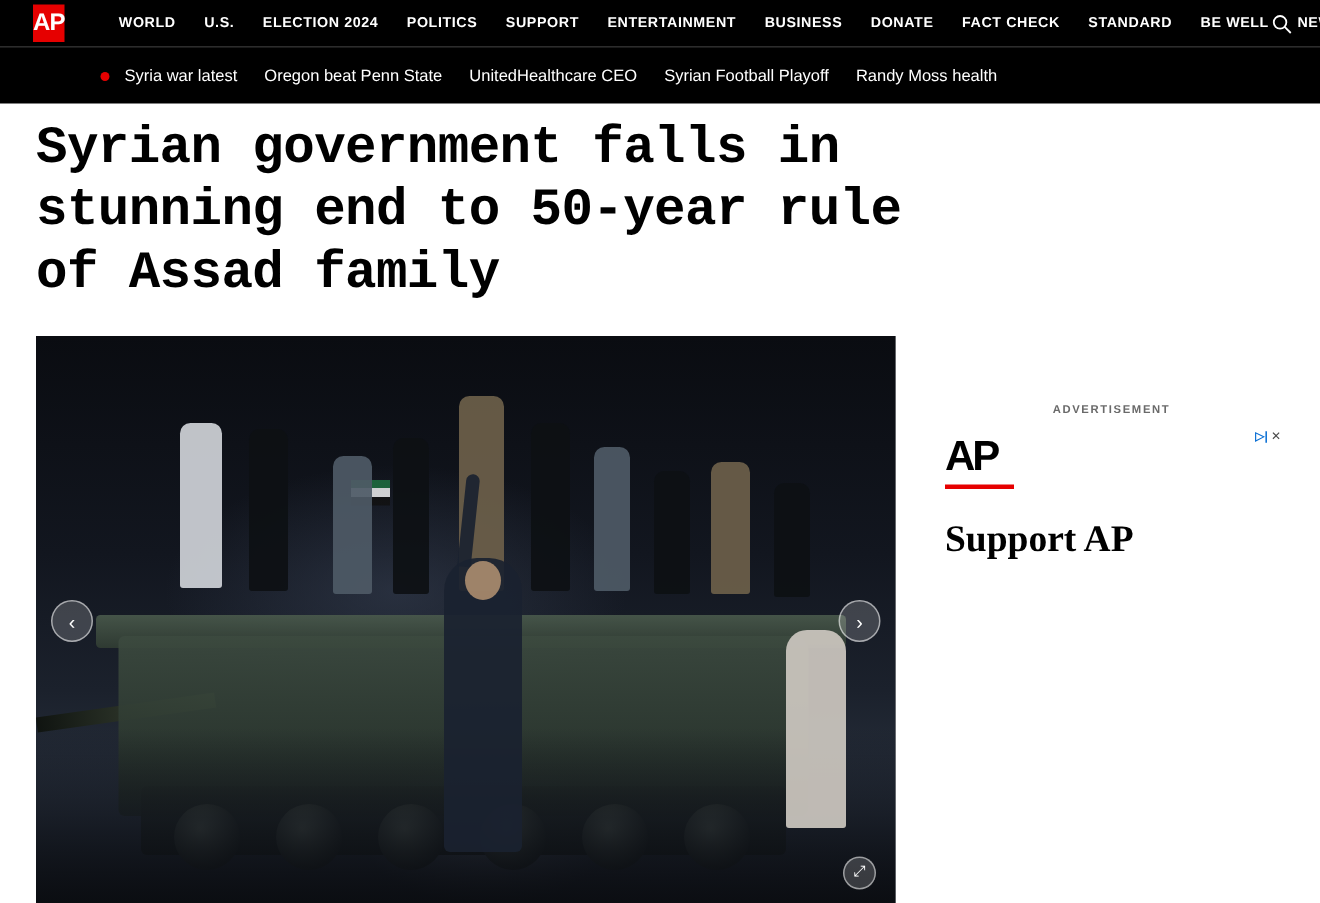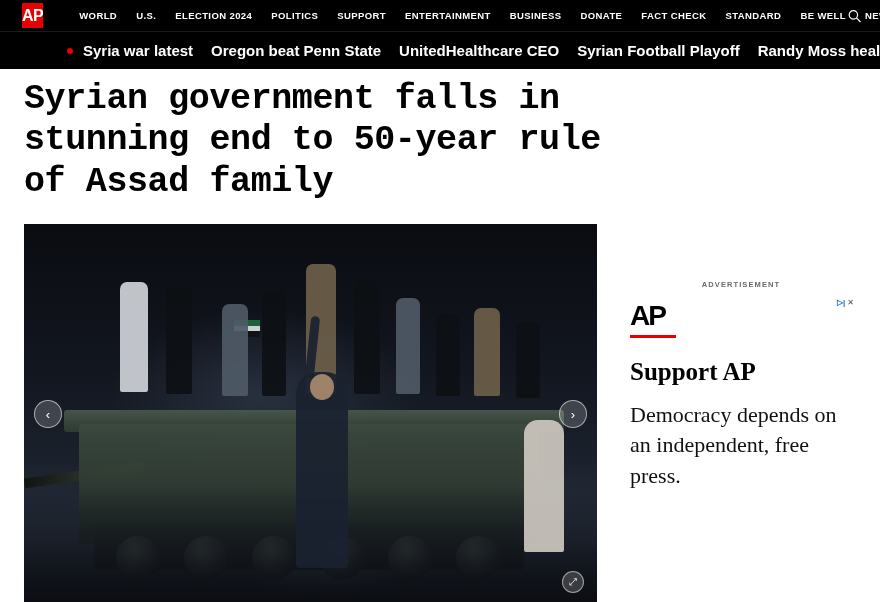--- a/index.html
+++ b/index.html
@@ -70,22 +70,22 @@
     width: 6px; height: 6px;
     border-radius: 50%;
     background: #e60000;
     margin-left: 67px;
     margin-right: 10px;
     flex: none;
   }
   .ticker { display: flex; align-items: center; gap: 18px; }
   .ticker a {
     color: #ffffff;
-    font-size: 15px;
-    font-weight: bold;
+    font-size: 11px;
+    font-weight: normal;
     text-decoration: none;
     white-space: nowrap;
   }
   .promo {
     position: absolute;
     right: 68px; top: 0; bottom: 0;
     display: flex;
     align-items: center;
     gap: 12px;
     border-left: 1px solid #3a3a3a;
@@ -247,21 +247,20 @@
     flex: 1;
     margin-left: 29px;
     padding-top: 44px;
   }
   .ad-label {
     text-align: center;
     font-size: 7.5px;
     letter-spacing: 1.1px;
     color: #6a6a6a;
     font-weight: bold;
-    margin-top: 12px;
   }
   .ad-box {
     position: relative;
     margin-top: 11px;
     padding: 0 4px;
   }
   .ad-choices {
     position: absolute;
     right: 2px; top: -2px;
     display: flex; align-items: center; gap: 2px;
@@ -394,18 +393,17 @@
     <div class="adcol">
       <div class="ad-label">ADVERTISEMENT</div>
       <div class="ad-box">
         <div class="ad-choices">
           <span class="adchoice-glyph">▷|</span>
           <span class="adchoice-x">✕</span>
         </div>
         <div class="ad-ap-logo">AP</div>
         <div class="ad-ap-rule"></div>
         <div class="ad-title">Support AP</div>
-        <div class="ad-body">Democracy depends on an independent, free press.</div>
       </div>
     </div>
 
   </div>
 </div>
 
 </body></html>

